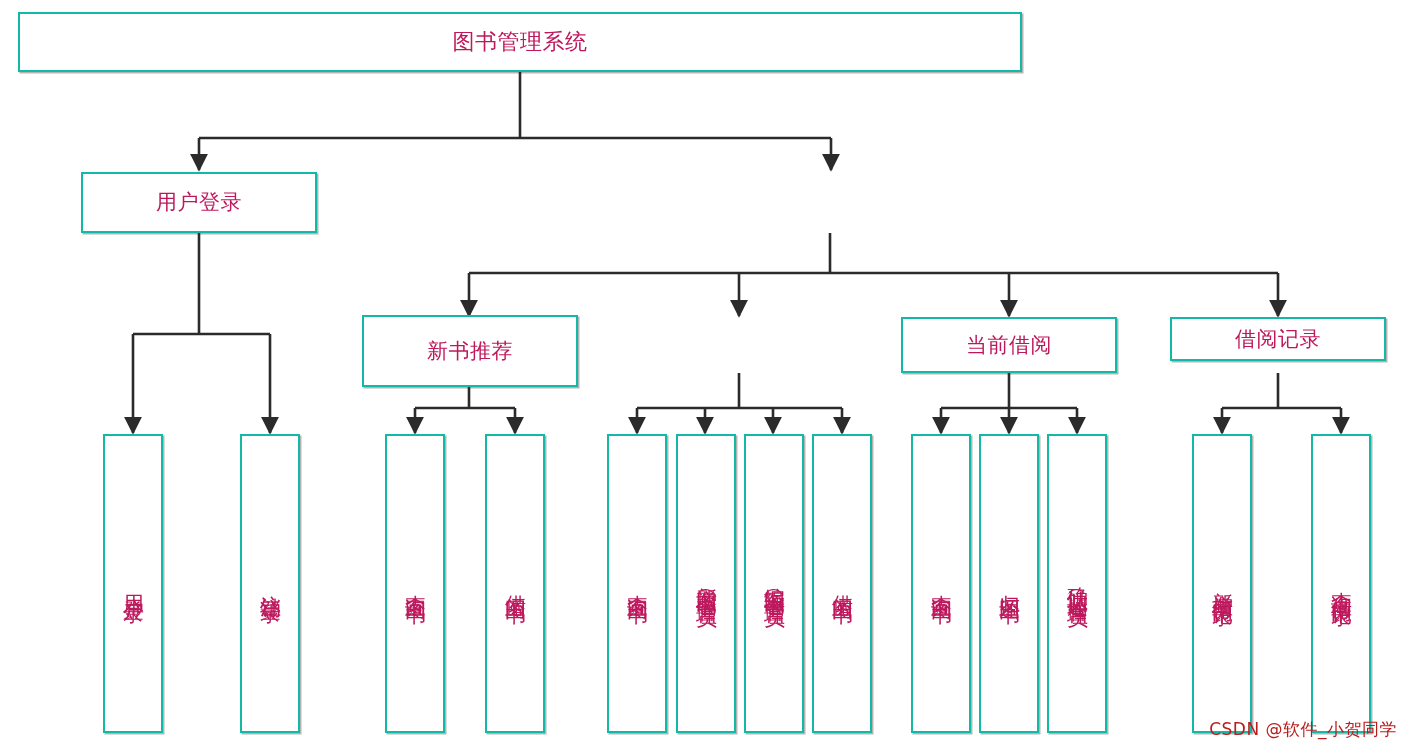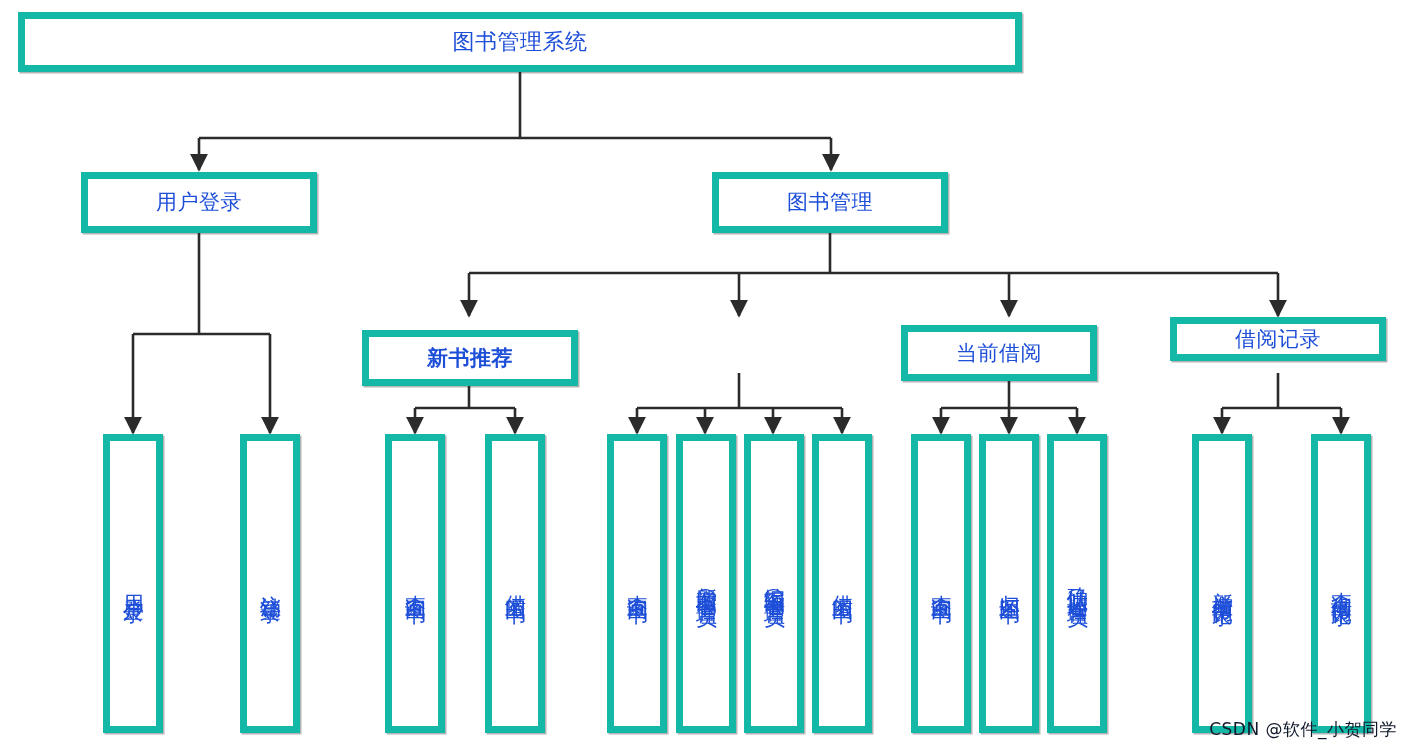--- a/index.html
+++ b/index.html
@@ -23,26 +23,26 @@
     left: 0;
     top: 0;
     width: 1405px;
     height: 747px;
     pointer-events: none;
   }
   .node {
     position: absolute;
     box-sizing: border-box;
     background: #ffffff;
-    border: 7px solid #14b8a6;
+    border: 2px solid #14b8a6;
     box-shadow: 1.5px 1.5px 0 0 rgba(40,40,40,0.35);
     display: flex;
     align-items: center;
     justify-content: center;
-    color: #1d4ed8;
+    color: #be185d;
   }
   .node .label {
     font-size: 21px;
     line-height: 1.25;
     letter-spacing: 0.5px;
     white-space: nowrap;
     text-align: center;
   }
   
   .node.vertical {
@@ -59,21 +59,21 @@
     letter-spacing: 3px;
     white-space: nowrap;
     max-height: 100%;
   }
   .node.root .label { font-size: 22px; }
   .watermark {
     position: absolute;
     right: 8px;
     bottom: 6px;
     font-size: 17px;
-    color: #0f172a;
+    color: #b91c1c;
     white-space: nowrap;
     letter-spacing: 0.5px;
     font-family: "DejaVu Sans", "Liberation Sans", sans-serif;
   }
 </style>
 </head>
 <body>
 
 <div id="canvas">
 
@@ -127,28 +127,25 @@
     </g>
   </svg>
 
   <div class="node root" style="left:18px; top:12px; width:1004px; height:60px;">
     <span class="label">图书管理系统</span>
   </div>
 
   <div class="node" style="left:81px; top:172px; width:236px; height:61px;">
     <span class="label">用户登录</span>
   </div>
-  <div class="node" style="left:712px; top:172px; width:236px; height:61px;">
-    <span class="label">图书管理</span>
-  </div>
 
-  <div class="node" style="left:362px; top:330px; width:216px; height:56px;font-weight:bold;">
+  <div class="node" style="left:362px; top:315px; width:216px; height:72px;">
     <span class="label">新书推荐</span>
   </div>
-  <div class="node" style="left:901px; top:317px; width:196px; height:56px;margin-top:8px;">
+  <div class="node" style="left:901px; top:317px; width:216px; height:56px;">
     <span class="label">当前借阅</span>
   </div>
   <div class="node" style="left:1170px; top:317px; width:216px; height:44px;">
     <span class="label">借阅记录</span>
   </div>
 
   <div class="node vertical" style="left:103px; top:434px; width:60px; height:299px;">
     <span class="label">用户登录</span>
   </div>
   <div class="node vertical" style="left:240px; top:434px; width:60px; height:299px;">

